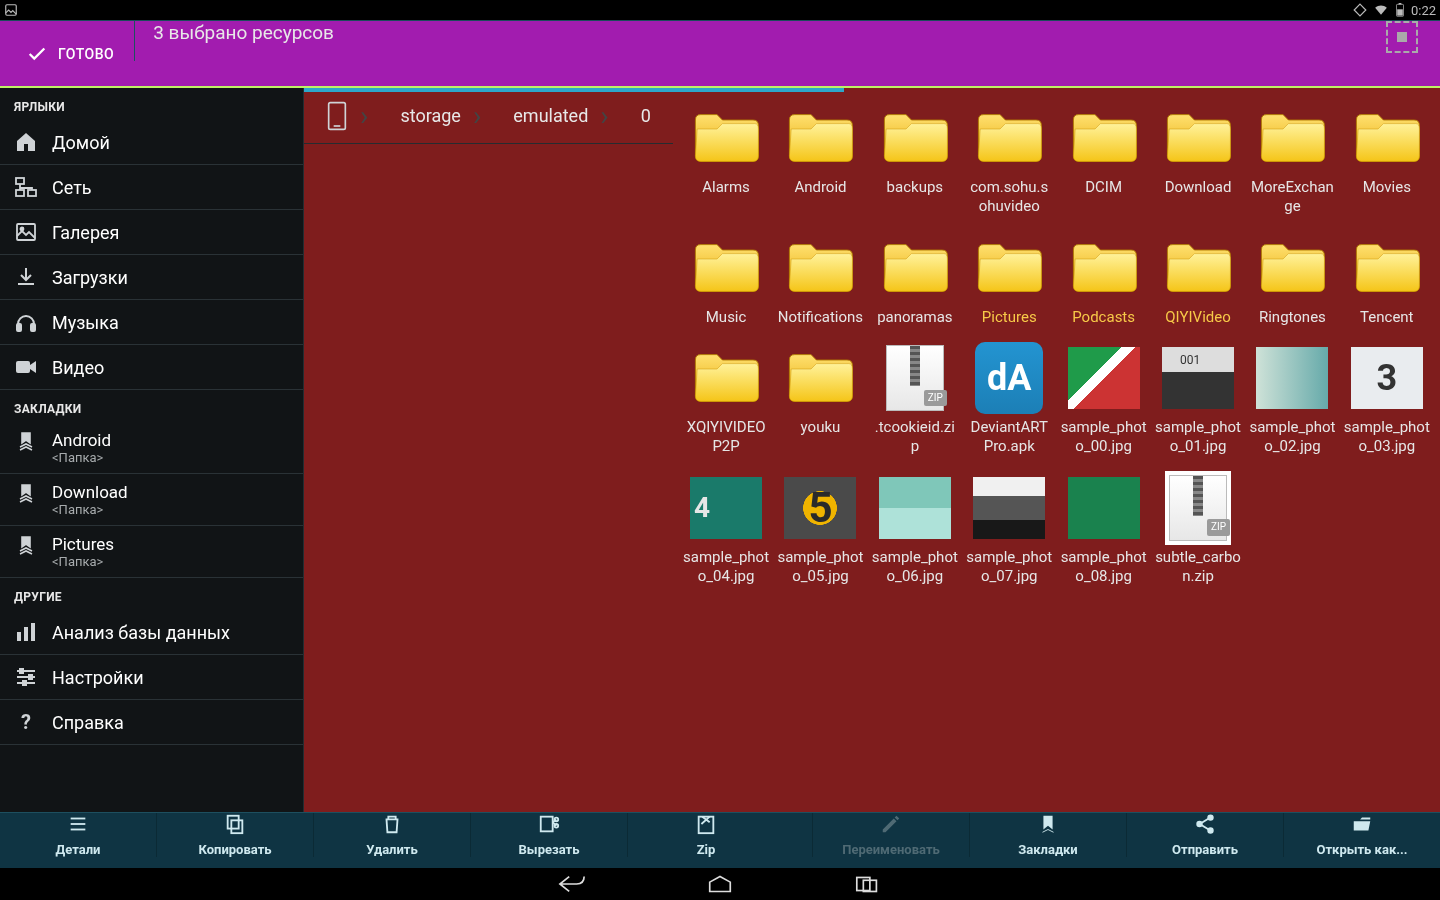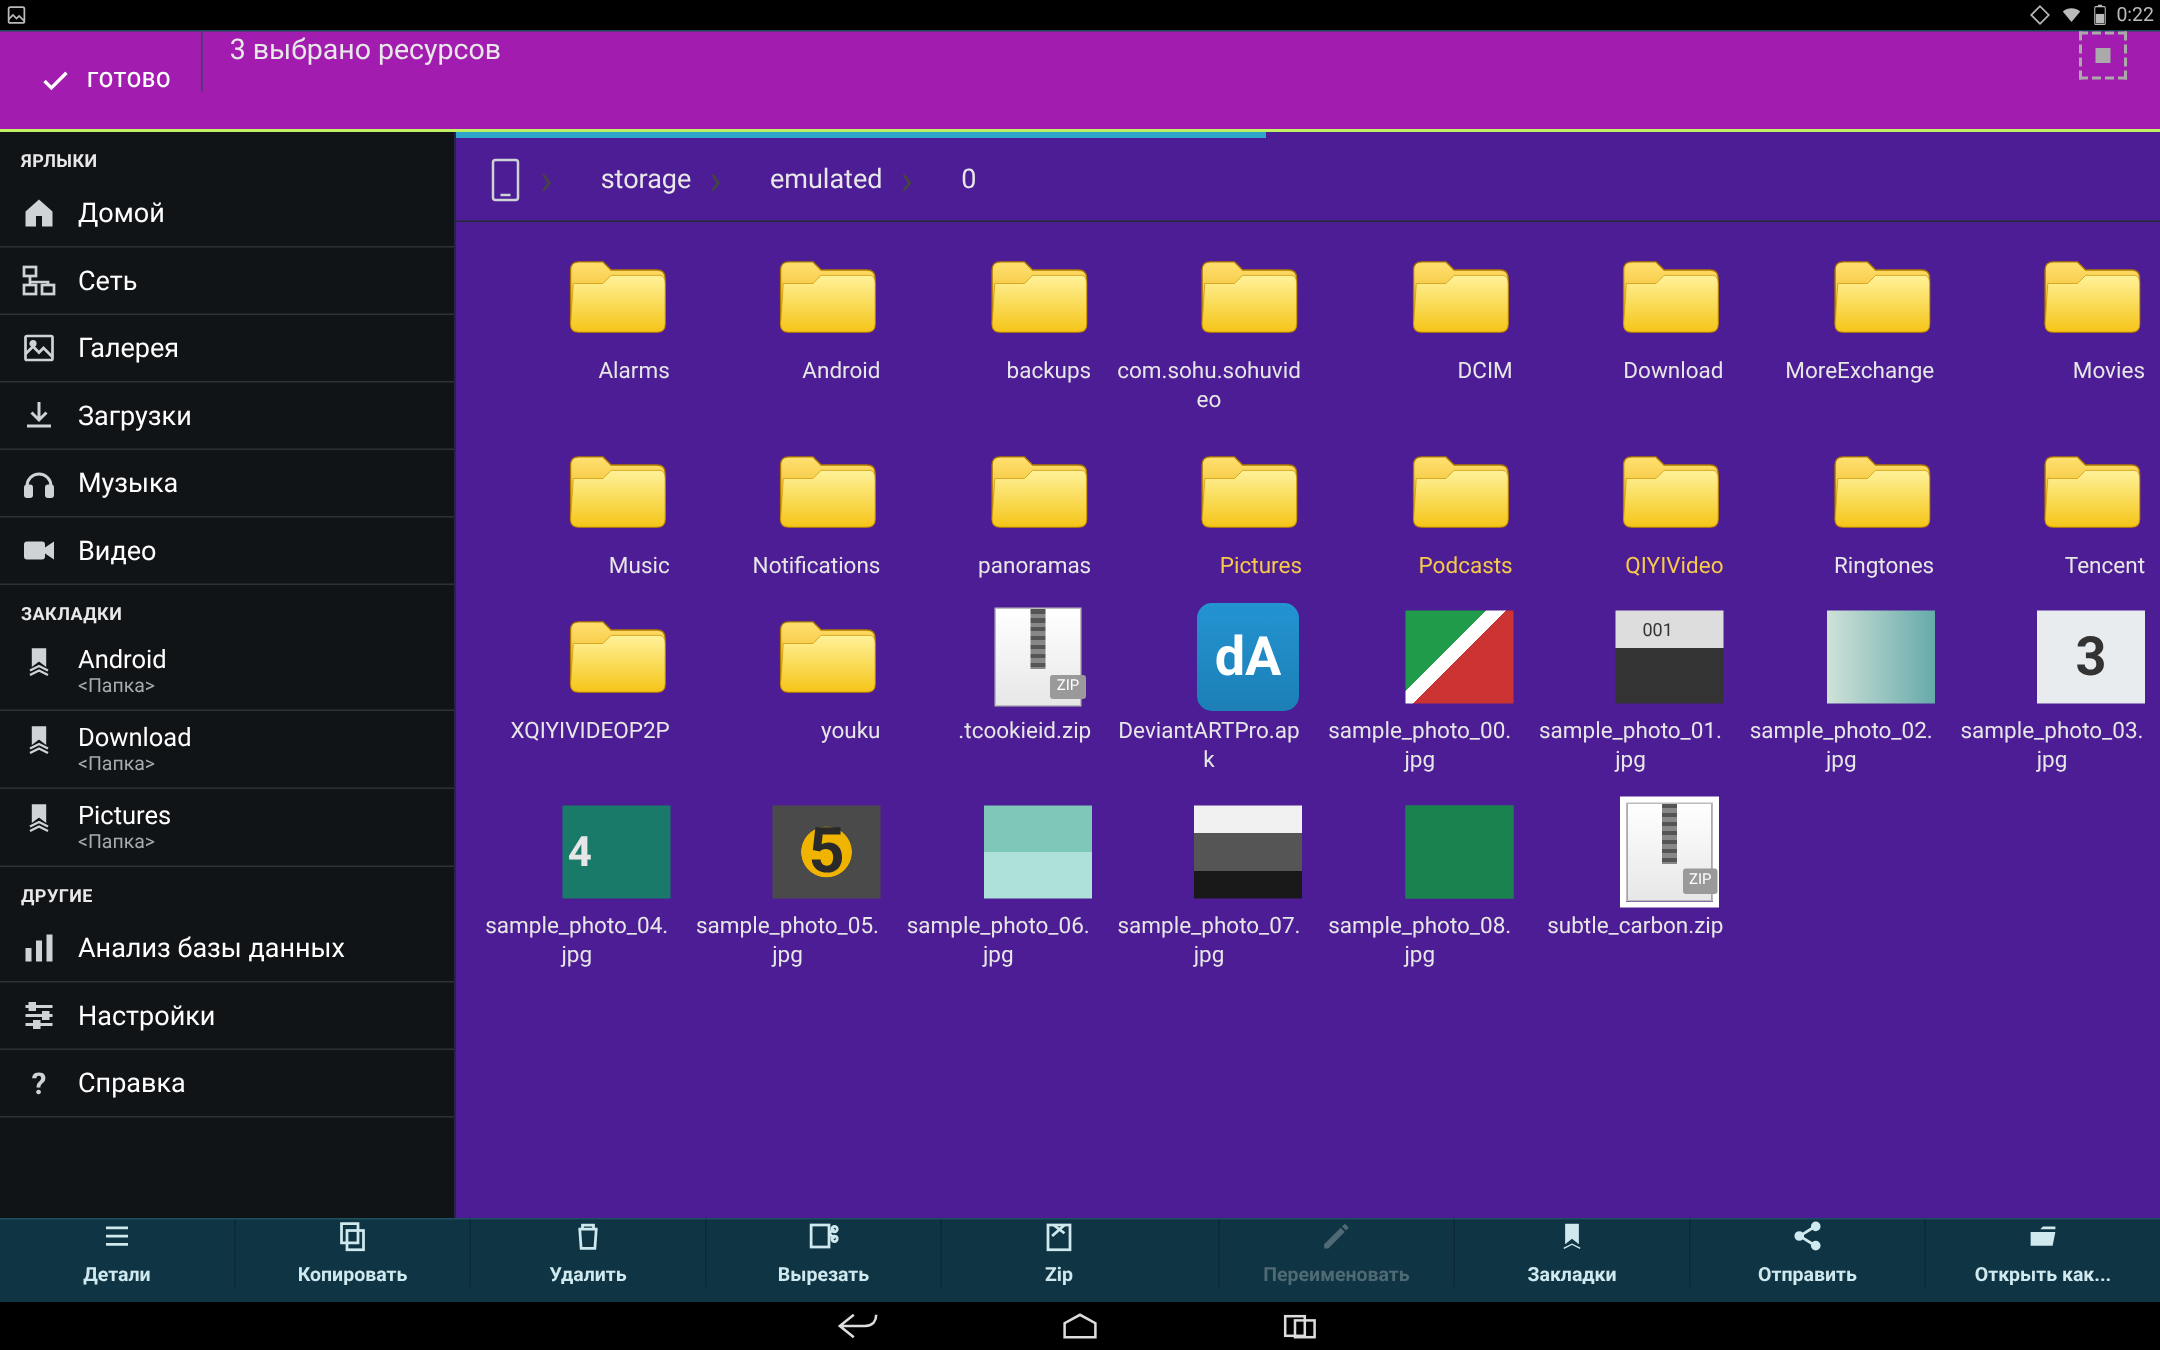--- a/index.html
+++ b/index.html
@@ -23,32 +23,32 @@
   .main { display: flex; height: 724px; background: #1a2226; }
   .sidebar { width: 303px; background: #111416; overflow-y: auto; }
   .section-hdr { font-size: 12px; font-weight: 700; color: #e8e8e8; padding: 12px 14px 6px; letter-spacing: 0.3px; }
   .nav-item { display: flex; align-items: center; padding: 10px 14px; border-bottom: 1px solid #2a3236; cursor: pointer; gap: 14px; }
   .nav-item .icon { width: 24px; height: 24px; display: flex; align-items: center; justify-content: center; color: #cfd3d6; }
   .nav-item .label { font-size: 18px; color: #fff; }
   .bm-item { display: flex; align-items: flex-start; padding: 8px 14px; border-bottom: 1px solid #2a3236; cursor: pointer; gap: 14px; }
   .bm-text .bm-label { font-size: 17px; color: #fff; }
   .bm-text .bm-sub { font-size: 13px; color: #a7abad; }
 
-  .content { flex: 1; display: flex; flex-direction: column; background: #4c1d95; border-left: 1px solid #252c30; }
+  .content { flex: 1; display: flex; background: #7f1d1d; border-left: 1px solid #252c30; }
   .tab-strip { height: 4px; background: transparent; position: relative; }
   .tab-strip .tab-active-line { position: absolute; left: 0; width: 540px; height: 4px; background: #2ea6c9; }
 
   .breadcrumb { display: flex; align-items: center; height: 56px; padding: 0 6px; border-bottom: 1px solid #252c30; gap: 0; }
   .crumb { position: relative; padding: 0 16px; height: 40px; display: flex; align-items: center; font-size: 18px; color: #e8e8e8; cursor: pointer; }
   .crumb::after { content: "›"; font-size: 28px; color: #444; margin-left: 12px; }
   .crumb:last-child::after { display: none; }
   .crumb svg { width: 22px; height: 30px; }
 
   .grid { flex: 1; overflow: auto; padding: 12px 6px; display: grid; grid-template-columns: repeat(8, 1fr); gap: 10px 0; align-content: start; }
-  .item { display: flex; flex-direction: column; align-items: flex-end; text-align: center; font-size: 15px; line-height: 1.25; color: #e6e6e6; cursor: pointer; padding: 4px; }
+  .item { display: flex; flex-direction: column; align-items: center; text-align: center; font-size: 15px; line-height: 1.25; color: #e6e6e6; cursor: pointer; padding: 4px; }
   .item.selected .item-label { color: #f7c948; }
   .item-thumb { width: 72px; height: 68px; display: flex; align-items: center; justify-content: center; margin-bottom: 6px; position: relative; }
   .item-label { max-width: 124px; word-break: break-word; }
   
   .folder-svg { width: 76px; height: 62px; }
 
   .thumb-zip { width: 58px; height: 66px; background: linear-gradient(#fff, #e7e7e7); border: 1px solid #bbb; position: relative; }
   .thumb-zip::before { content: ""; position: absolute; left: 50%; top: 0; transform: translateX(-50%); width: 10px; height: 40px; background: repeating-linear-gradient(#555, #555 3px, #888 3px, #888 6px); }
   .thumb-zip .zip-badge { position: absolute; right: -4px; bottom: 4px; background: #9a9a9a; color: #fff; font-size: 10px; padding: 2px 4px; border-radius: 2px; }
   .thumb-zip.with-border { box-shadow: 0 0 0 4px #fff; }

